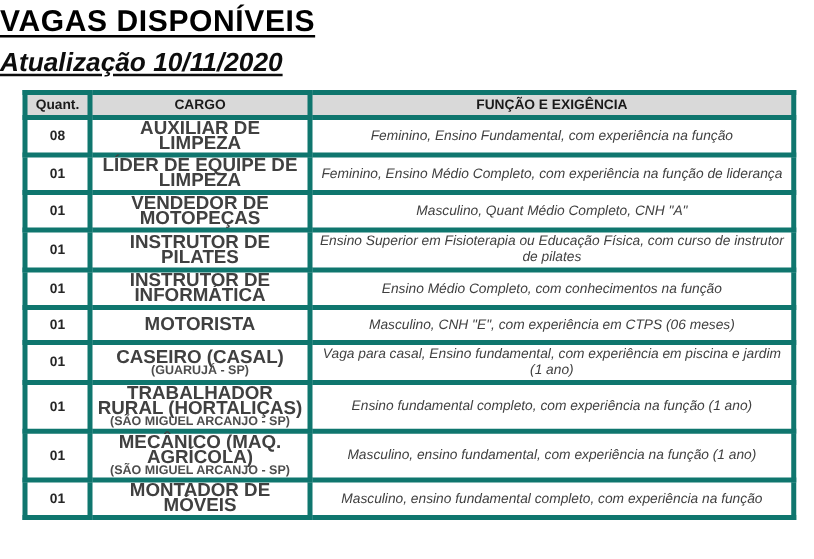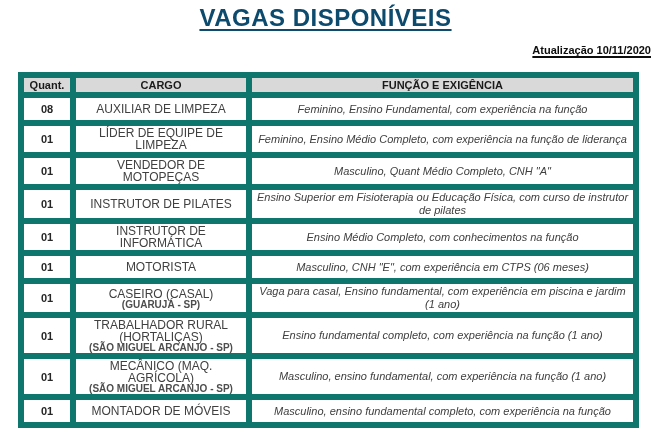--- a/index.html
+++ b/index.html
@@ -4,49 +4,50 @@
 <style>
   * { box-sizing: border-box; margin: 0; padding: 0; }
   html, body {
     width: 651px; height: 447px;
     background: #ffffff;
     font-family: "Liberation Sans", sans-serif;
     overflow: hidden;
   }
   .page { width: 651px; height: 447px; padding-top: 4px; }
   .title {
-    text-align: center;
+    text-align: left;
     font-size: 24px;
     font-weight: bold;
-    color: #0c4a6e;
+    color: #000000;
     letter-spacing: 0.5px;
     line-height: 28px;
     text-decoration: underline;
     text-decoration-thickness: 2px;
     text-underline-offset: 3px;
   }
   .subtitle {
-    text-align: right;
-    font-size: 11px;
+    text-align: left;
+    font-size: 21px;
     font-weight: bold;
     color: #0d0d0d;
     margin-top: 9px;
     line-height: 19px;
     text-decoration: underline;
     text-decoration-thickness: 2px;
     text-underline-offset: 2px;
+    font-style: italic;
   }
   table.vagas {
     border-collapse: collapse;
     margin: 12px 0 0 18px;
     width: 615px;
     table-layout: fixed;
   }
   table.vagas th, table.vagas td {
-    border: 6px solid #0f766e;
+    border: 4px solid #0f766e;
     text-align: center;
     vertical-align: middle;
     padding: 1px 4px;
   }
   table.vagas th {
     background: #d9d9d9;
     height: 20px;
     font-size: 11px;
     font-weight: bold;
     color: #1a1a1a;
@@ -54,22 +55,22 @@
   col.c-quant { width: 52px; }
   col.c-cargo { width: 176px; }
   col.c-funcao { width: 387px; }
   table.vagas td { height: 28px; }
   td.quant {
     font-size: 11px;
     font-weight: bold;
     color: #262626;
   }
   .cargo-name {
-    font-size: 12px;
-    font-weight: normal;
+    font-size: 15px;
+    font-weight: bold;
     color: #404040;
     line-height: 12px;
   }
   .cargo-loc {
     font-size: 10px;
     font-weight: bold;
     color: #4d4d4d;
     line-height: 9px;
   }
   .cargo-loc:empty { display: none; }

